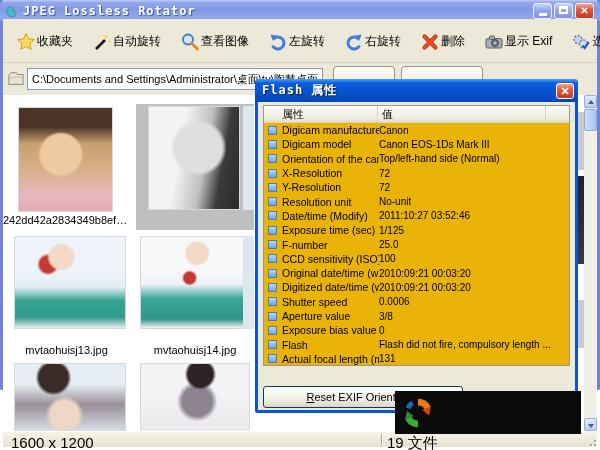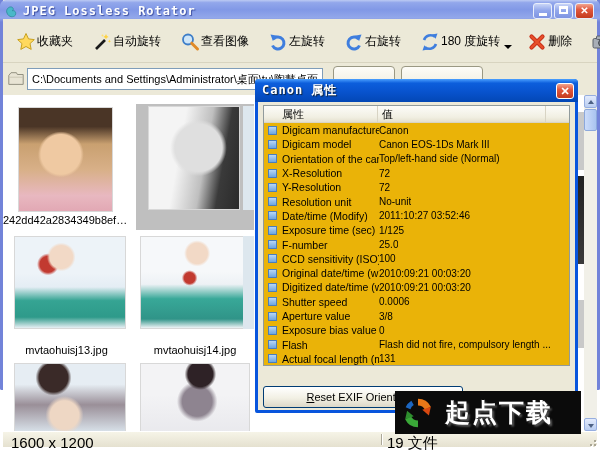--- a/index.html
+++ b/index.html
@@ -195,30 +195,20 @@
       </svg>
       <span class="lbl">左旋转</span>
     </button>
     <button class="tb-btn">
       <svg class="tb-icon" viewBox="0 0 20 20">
         <path d="M14.5 7a6 6 0 1 0 1 6.5" fill="none" stroke="#3F7EDE" stroke-width="3"></path>
         <path d="M17.5 2.5l-7 1.2 4.6 5.4z" fill="#3F7EDE"></path>
       </svg>
       <span class="lbl">右旋转</span>
     </button>
-    <button class="tb-btn" style="margin-right:8px">
-      <svg class="tb-icon" viewBox="0 0 20 20">
-        <path d="M4 8a7 7 0 0 1 11-3.2" fill="none" stroke="#3F7EDE" stroke-width="2.6"></path>
-        <path d="M17.5 1.5l-5.5 1 3.6 4.2z" fill="#3F7EDE"></path>
-        <path d="M16 12a7 7 0 0 1-11 3.2" fill="none" stroke="#3F7EDE" stroke-width="2.6"></path>
-        <path d="M2.5 18.5l5.5-1-3.6-4.2z" fill="#3F7EDE"></path>
-      </svg>
-      <span class="lbl">180 度旋转</span>
-      <i class="dd-arrow"></i>
-    </button>
     <button class="tb-btn">
       <svg class="tb-icon" viewBox="0 0 20 20">
         <path d="M4.5 4.5L15.5 15.5M15.5 4.5L4.5 15.5" stroke="#C8301A" stroke-width="4.2" stroke-linecap="round"></path>
         <path d="M4.5 4.5L15.5 15.5M15.5 4.5L4.5 15.5" stroke="#E8502A" stroke-width="2.2" stroke-linecap="round"></path>
       </svg>
       <span class="lbl">删除</span>
     </button>
     <button class="tb-btn">
       <svg class="tb-icon" viewBox="0 0 20 20">
         <rect x="2" y="6.5" width="16" height="9.5" rx="1.5" fill="#A8AEB6" stroke="#5A6068"></rect>
@@ -286,21 +276,21 @@
     <span class="sb-part" style="left:384px">19 文件</span>
     <span class="grip">
       <i style="right:0;bottom:0"></i>
         <i style="right:4px;bottom:0"></i>
         <i style="right:0;bottom:4px"></i>
     </span>
   </div>
 
   <div class="dialog">
     <div class="dlg-title">
-      <span class="t">Canon 属性</span>
+      <span class="t">Flash 属性</span>
       <span class="dlg-close">✕</span>
     </div>
     <div class="exif-list">
       <div class="exif-header">
         <span class="eh-name">属性</span>
         <span class="eh-value">值</span>
       </div>
       <div class="exif-rows">
 
           <div class="exif-row">
@@ -410,16 +400,15 @@
   </div>
 
   <div class="watermark">
     <svg style="width:38px;height:38px" viewBox="0 0 40 40">
       <path d="M20 5a15 15 0 0 1 13.5 8.5l-6 3A8.5 8.5 0 0 0 20 12z" fill="#E87818"></path>
       <path d="M33.5 13.5l-2 9-7-6z" fill="#D84810"></path>
       <path d="M20 35A15 15 0 0 1 6.5 26.5l6-3A8.5 8.5 0 0 0 20 28z" fill="#3AA838"></path>
       <path d="M6.5 26.5l2-9 7 6z" fill="#2E8E2E"></path>
       <path d="M7 14a15 15 0 0 1 6-7l2.5 4.5A8.5 8.5 0 0 0 12 16z" fill="#1C66C0"></path>
     </svg>
-    <span class="wm-text">起点下载</span>
   </div>
 
 </div>
 
 </body></html>

